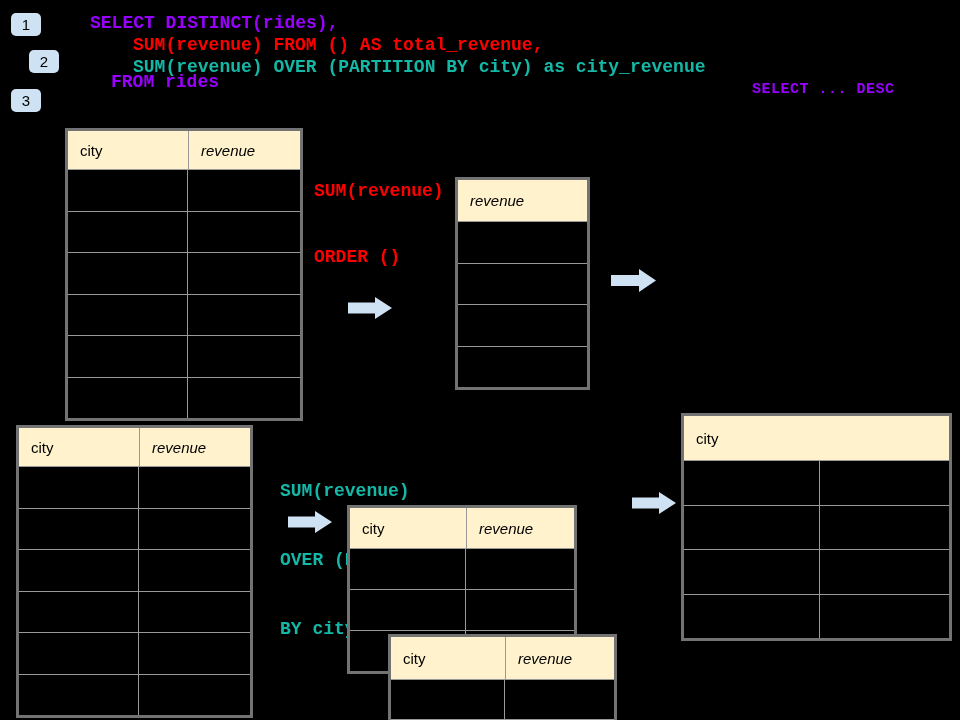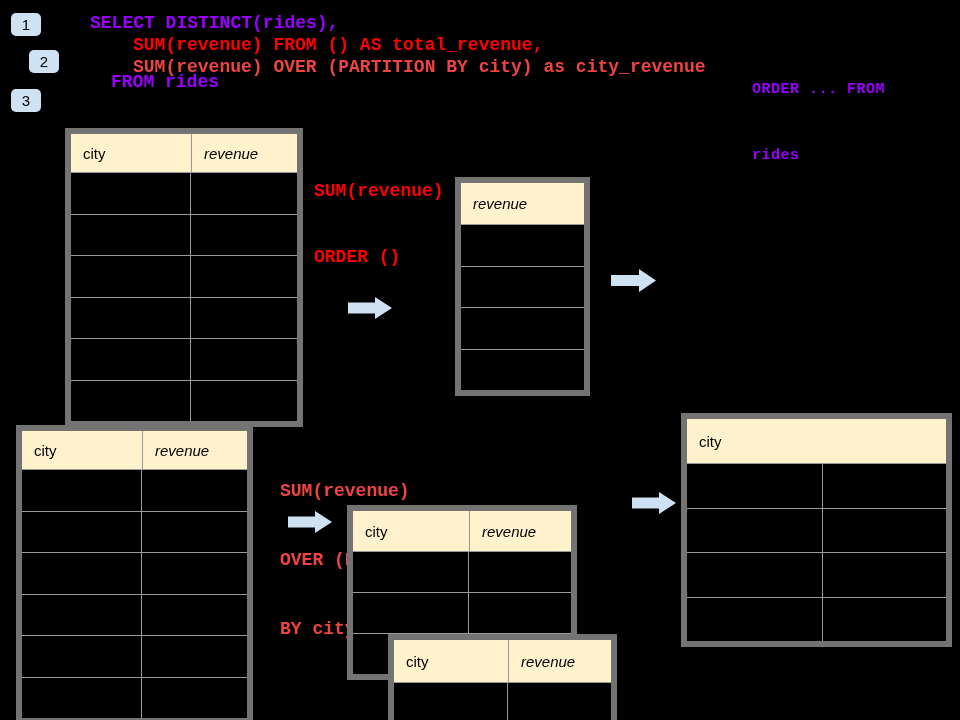--- a/index.html
+++ b/index.html
@@ -17,25 +17,25 @@
   }
 
   
   .code{
     position:absolute;font-family:"Liberation Mono",monospace;font-weight:bold;
     white-space:pre;font-size:18px;line-height:22px;
   }
   .code.small{font-size:15px;letter-spacing:.5px;}
   .c-purple{color:#9900FF;}
   .c-red{color:#FF0000;}
-  .c-green{color:#ef4444;font-family:Liberation Mono, monospace;}
+  .c-green{color:#14b8a6;font-family:Liberation Mono, monospace;}
 
   
   .tbl{
-    position:absolute;box-sizing:border-box;border:6px solid #737373;background:#000;
+    position:absolute;box-sizing:border-box;border:3px solid #737373;background:#000;
     --rh:41.5px;
   }
   .hrow{display:flex;background:#FFF2CC;}
   .hcell{
     box-sizing:border-box;display:flex;align-items:center;padding-left:12px;
     font:15px "Liberation Sans",sans-serif;color:#000;
   }
   .hcell + .hcell{border-left:1px solid #999;}
   .flex1{flex:1;font-style:italic;}
   .brow{display:flex;border-top:1px solid #999;box-sizing:border-box;height:var(--rh);}
@@ -53,22 +53,21 @@
   <div class="badge" style="left:11px;top:13px;">1</div>
   <div class="badge" style="left:29px;top:50px;">2</div>
   <div class="badge" style="left:11px;top:89px;">3</div>
 
   <div class="code c-purple" style="left:90px;top:12px;">SELECT DISTINCT(rides),</div>
   <div class="code c-red" style="left:133px;top:34px;">SUM(revenue) FROM () AS total_revenue,</div>
   <div class="code c-green" style="left:133px;top:56px;">SUM(revenue) OVER (PARTITION BY city) as city_revenue</div>
   <div class="code c-purple" style="left:111px;top:71px;">FROM rides</div>
 
   <div class="code small c-purple" style="left:752px;top:35px;">
-    <div>ORDER ... FROM</div>
-    <div>rides</div>
+    <div>SELECT ... DESC</div>
   </div>
 
   <div class="code c-red" style="left:314px;top:136px;">
     <div>SUM(revenue)</div>
     <div>ORDER ()</div>
   </div>
 
   <div class="code c-green" style="left:280px;top:434px;line-height:23px;">
     <div>SUM(revenue)</div>
     <div>OVER (PARTITION</div>

